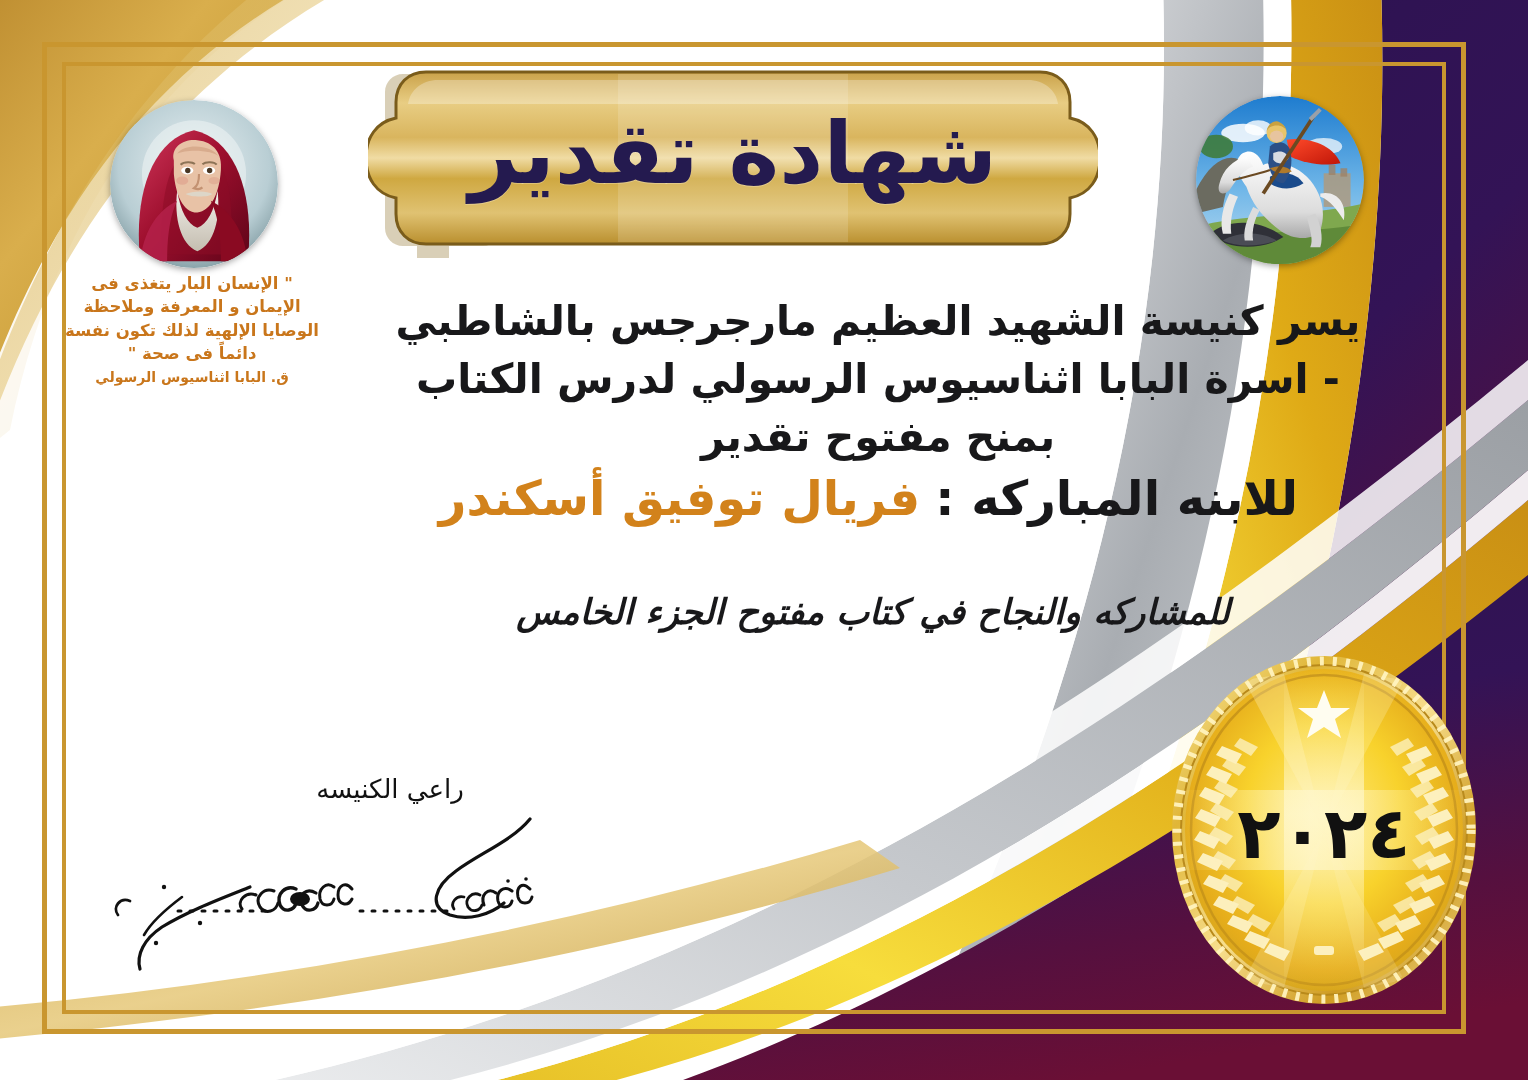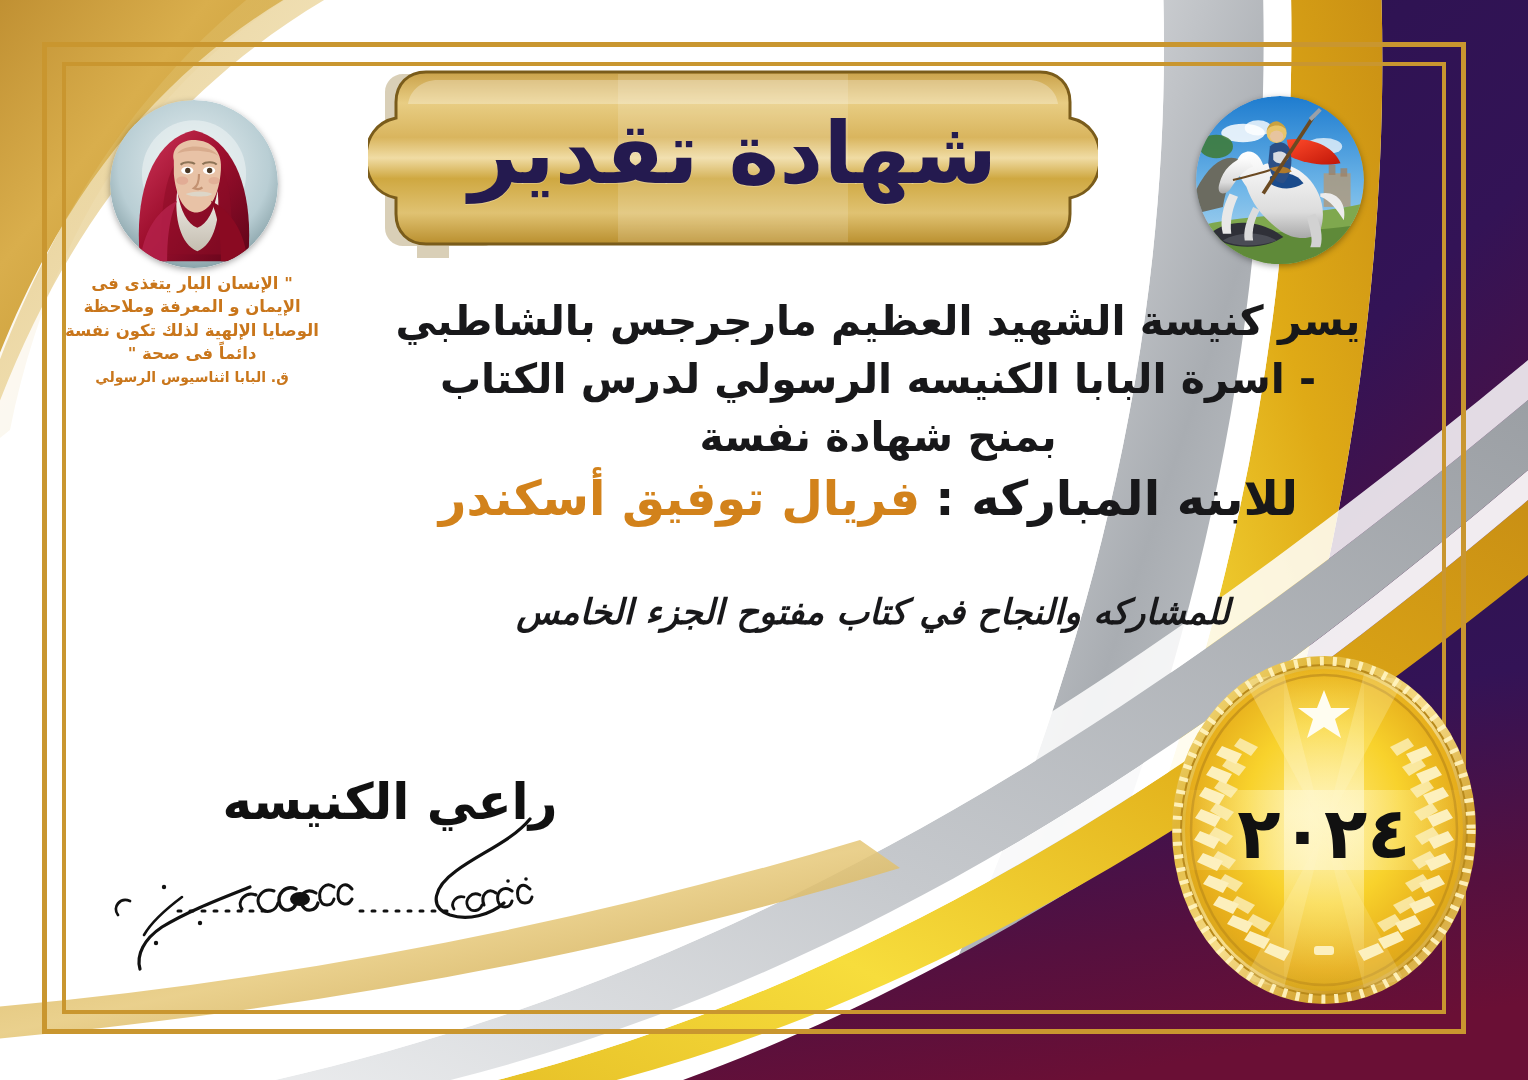--- a/index.html
+++ b/index.html
@@ -178,22 +178,22 @@
   #signature-block {
     position: absolute;
     left: 180px;
     top: 775px;
     width: 420px;
     z-index: 6;
     text-align: center;
     direction: rtl;
   }
   #signature-title {
-    font-size: 50px;
-    font-weight: bold;
+    font-size: 26px;
+    font-weight: normal;
     color: #111;
     line-height: 1.1;
   }
   #signature-ink {
     position: absolute;
     left: 60px;
     top: 815px;
     width: 520px;
     height: 160px;
     z-index: 6;
@@ -487,22 +487,22 @@
                  C 42,32 54,22 70,22 Z" fill="#ffffff" opacity="0.28"></path>
 
         <rect x="250" y="16" width="230" height="168" fill="#ffffff" opacity="0.14"></rect>
       </g>
     </svg>
     <div id="title-text">شهادة تقدير</div>
   </div>
 
   <div id="body-text">
     <div class="line">يسر كنيسة الشهيد العظيم مارجرجس بالشاطبي</div>
-    <div class="line">- اسرة البابا الكنيسه الرسولي لدرس الكتاب</div>
-    <div class="line">بمنح شهادة نفسة</div>
+    <div class="line">- اسرة البابا اثناسيوس الرسولي لدرس الكتاب</div>
+    <div class="line">بمنح مفتوح تقدير</div>
   </div>
 
   <div id="recipient-row">
     <span id="recipient-label">للابنه المباركه :</span>
     <span id="recipient-name">فريال توفيق أسكندر</span>
   </div>
 
   <div id="reason-line">للمشاركه والنجاح في كتاب مفتوح الجزء الخامس</div>
 
   <div id="signature-block">

